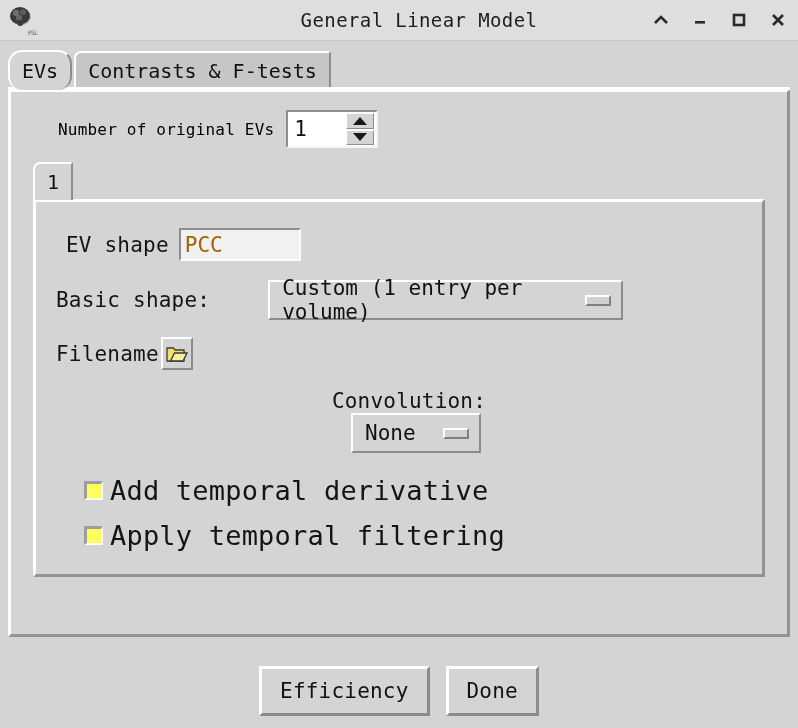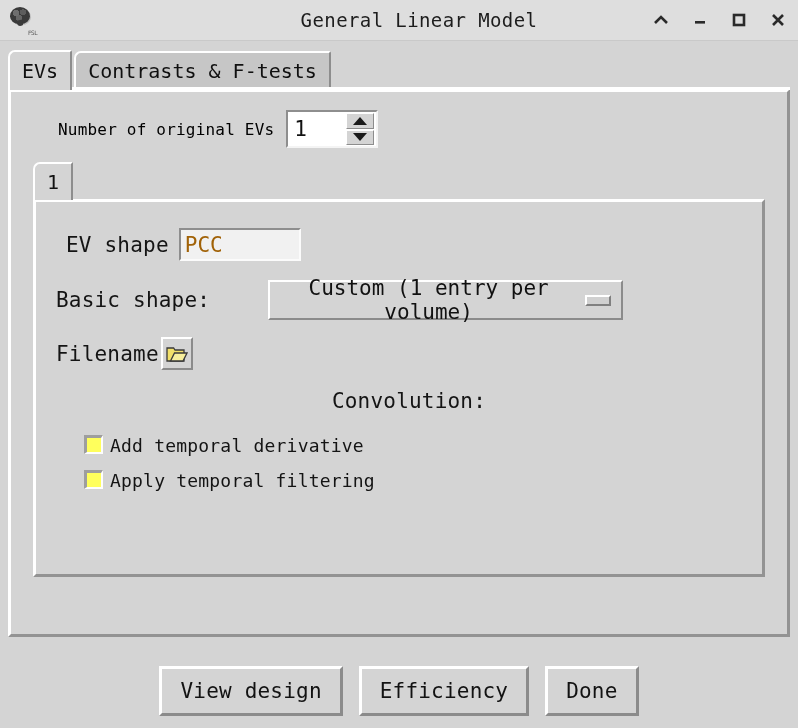--- a/index.html
+++ b/index.html
@@ -120,20 +120,21 @@
     border-top-left-radius: 7px;
     border-top-right-radius: 2px;
   }
   .tab.active {
     background: #d4d4d4;
     border-top: 2px solid #ffffff;
     border-left: 2px solid #ffffff;
     border-right: 2px solid #8d8d8d;
     height: 40px;
     z-index: 4;
+    border-radius: 14px;
   }
   .tab.inactive {
     background: #c6c6c6;
     border-top: 2px solid #ffffff;
     border-left: 2px solid #ffffff;
     border-right: 2px solid #8d8d8d;
     margin-left: 2px;
     margin-bottom: 1px;
   }
   .tab-underline-fill {
@@ -305,21 +306,20 @@
     border-left: 2px solid #ffffff;
     border-right: 2px solid #8b8b8b;
     border-bottom: 2px solid #8b8b8b;
     height: 40px;
     display: flex;
     align-items: center;
     padding: 0 10px 0 12px;
     font-size: 21px;
     color: #111;
     cursor: pointer;
-    text-align: center;
   }
   .om-shape { margin-left: 12px; width: 355px; justify-content: space-between; }
   .om-conv  { margin-left: 14px; width: 130px; justify-content: space-between; }
   .om-dash {
     width: 22px;
     height: 7px;
     background: #d0d0d0;
     border-top: 2px solid #ffffff;
     border-left: 2px solid #ffffff;
     border-right: 2px solid #808080;
@@ -340,21 +340,22 @@
     margin-left: 2px;
     display: flex;
     align-items: center;
     justify-content: center;
     cursor: pointer;
     flex: none;
   }
 
   .check-row {
     display: flex;
-    font-size: 18px;
+    align-items: center;
+    font-size: 27px;
     color: #141414;
     cursor: pointer;
   }
   .row-chk1 { margin: 22px 0 0 48px; }
   .row-chk2 { margin: 14px 12px 0 48px; }
   .checkbox {
     width: 19px;
     height: 19px;
     box-sizing: border-box;
     background: #ffff5c;
@@ -482,40 +483,41 @@
           <div class="folder-btn">
             <svg width="22" height="19" viewBox="0 0 22 19" aria-hidden="true">
               <path d="M1 4 L1 17 L18 17 L18 6 L9 6 L7.6 4 Z" fill="#f2e06a" stroke="#3a3a3a" stroke-width="1.3"></path>
               <path d="M4.5 17 L8.5 9 L21 9 L17 17 Z" fill="#f7ef9c" stroke="#3a3a3a" stroke-width="1.3"></path>
             </svg>
           </div>
         </div>
 
         <div class="field-row row-conv">
           <span class="lbl">Convolution:</span>
+          <div class="optionmenu om-conv">
+            <span>None</span>
+            <span class="om-dash"></span>
+          </div>
         </div>
 
         <div class="check-row row-chk1">
           <span class="checkbox"></span>
           <span class="lbl">Add temporal derivative</span>
         </div>
         <div class="check-row row-chk2">
           <span class="checkbox"></span>
           <span class="lbl">Apply temporal filtering</span>
         </div>
 
       </div>
     </div>
 
   </div>
 </div>
 
 <div class="buttonbar">
-  <div class="btn">
-    <span>View design</span>
-  </div>
   <div class="btn">
     <span>Efficiency</span>
   </div>
   <div class="btn">
     <span>Done</span>
   </div>
 </div>
 
 </body></html>

